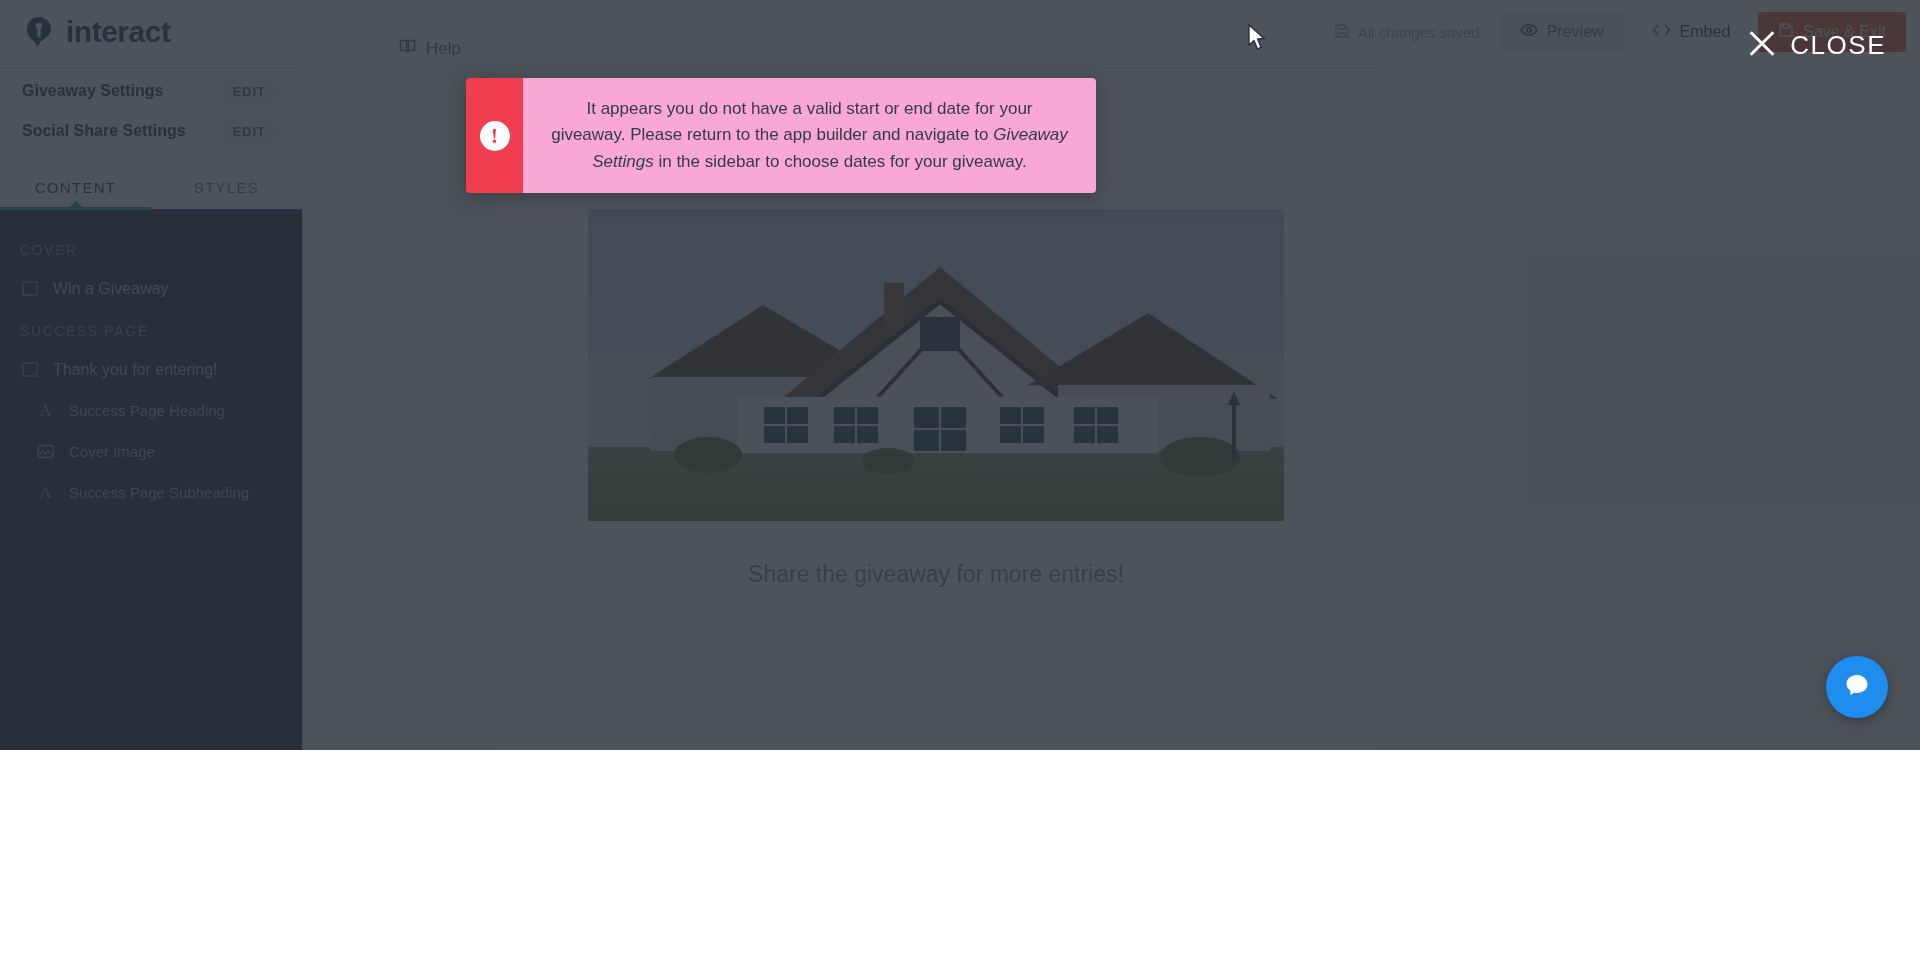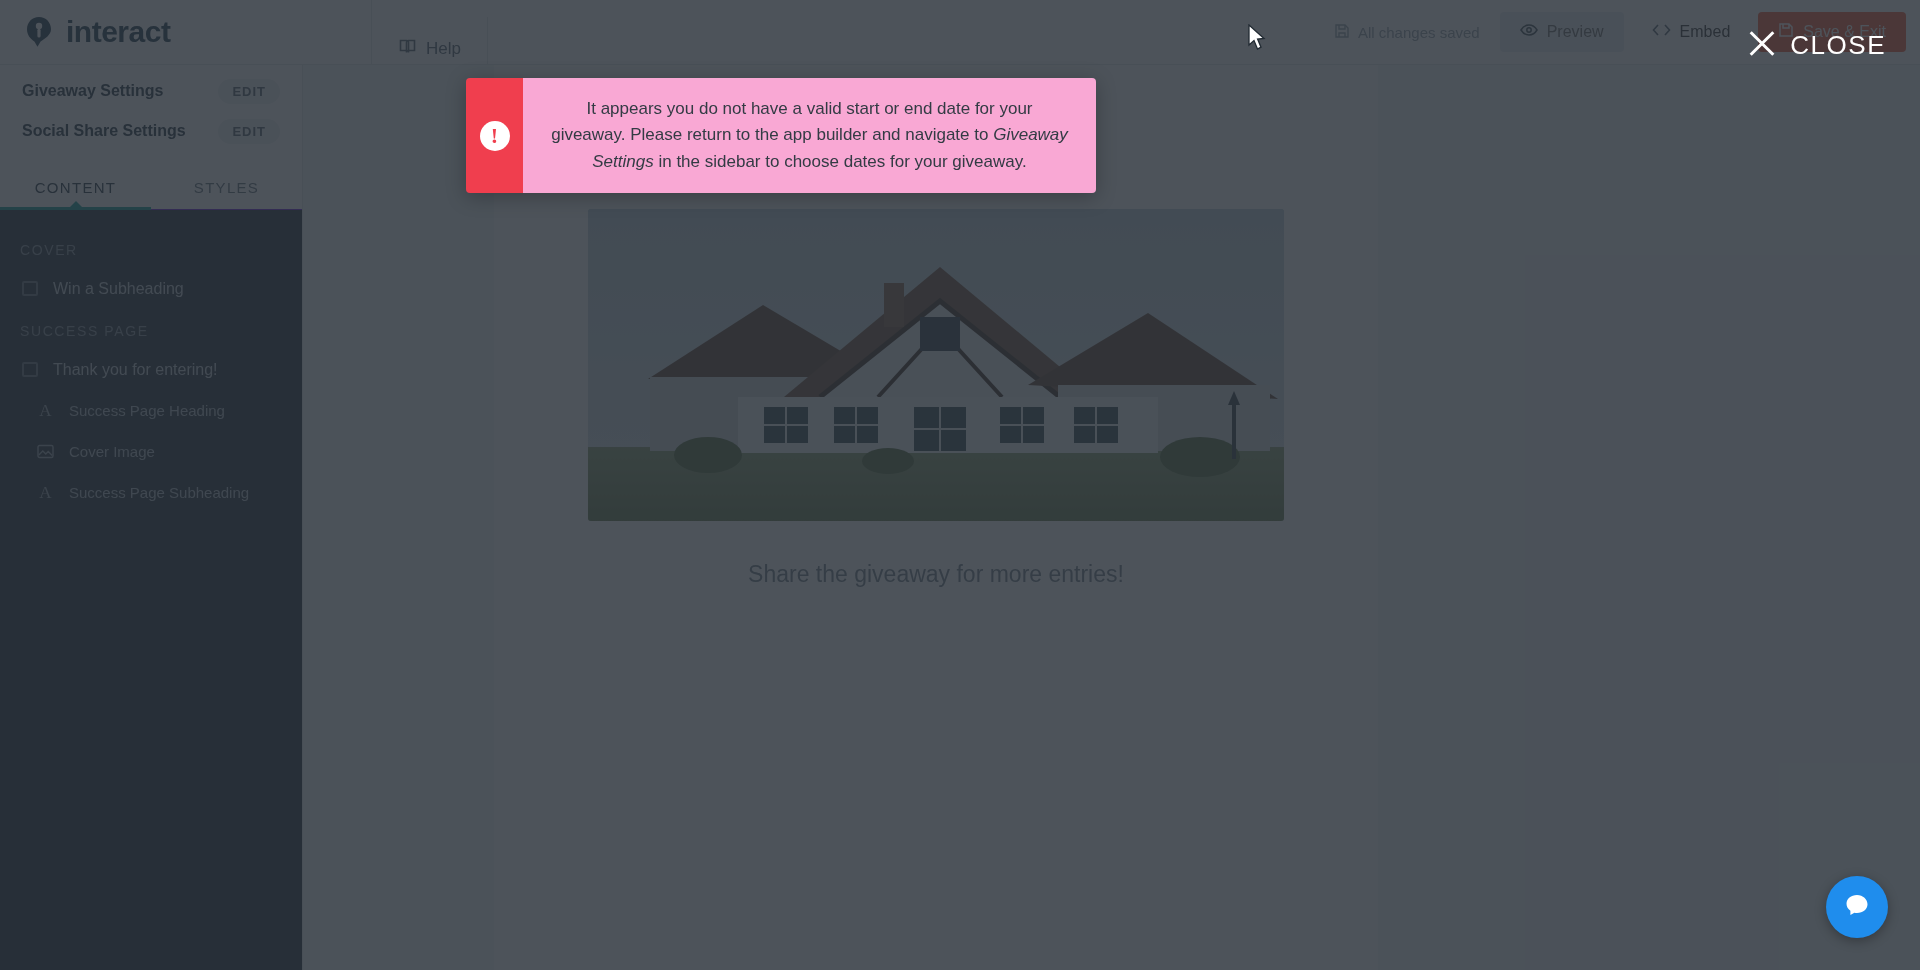--- a/index.html
+++ b/index.html
@@ -2,21 +2,21 @@
 <html><head>
 <meta charset="utf-8">
 <style>
   * { box-sizing: border-box; margin: 0; padding: 0; }
   html, body {
     width: 1920px; height: 970px;
     font-family: "Liberation Sans", sans-serif;
     background: #ffffff;
     overflow: hidden;
   }
-  #root { position: relative; width: 1920px; height: 970px; }
+  #root { position: relative; width: 1920px; height: 750px; }
 
   
   .app { position: absolute; inset: 0; background: #ffffff; }
 
   
   .topbar {
     position: absolute; top: 0; left: 0; right: 0; height: 65px;
     background: #ffffff;
     border-bottom: 1px solid #e4e7ea;
     display: flex; align-items: center;
@@ -288,21 +288,21 @@
         <div class="tab">STYLES</div>
       </div>
 
       <div class="tree">
 
         <div class="tree-section">COVER</div>
         <div class="tree-item">
           <span class="tree-icon">
               <span class="icon-sq"></span>
             </span>
-          <span>Win a Subheading</span>
+          <span>Win a Giveaway</span>
         </div>
 
         <div class="tree-section">SUCCESS PAGE</div>
         <div class="tree-item">
           <span class="tree-icon">
               <span class="icon-sq"></span>
             </span>
           <span>Thank you for entering!</span>
         </div>
         <div class="tree-item sub">

